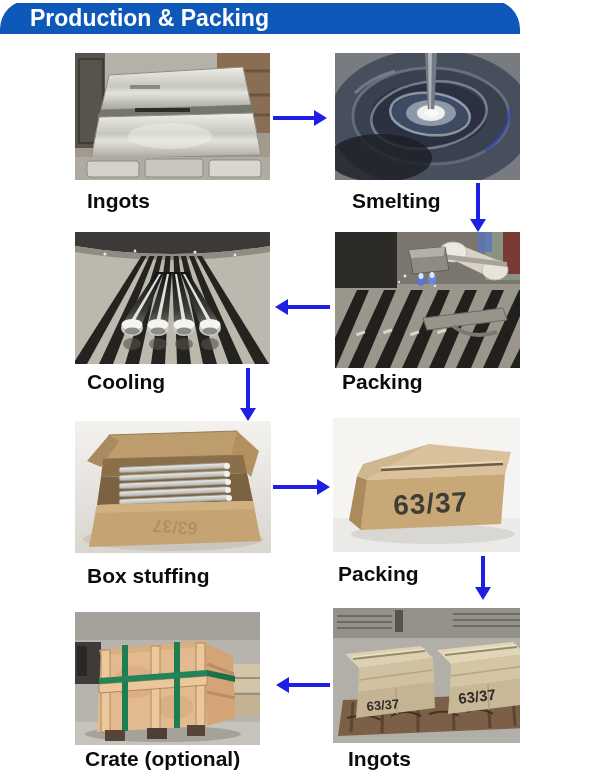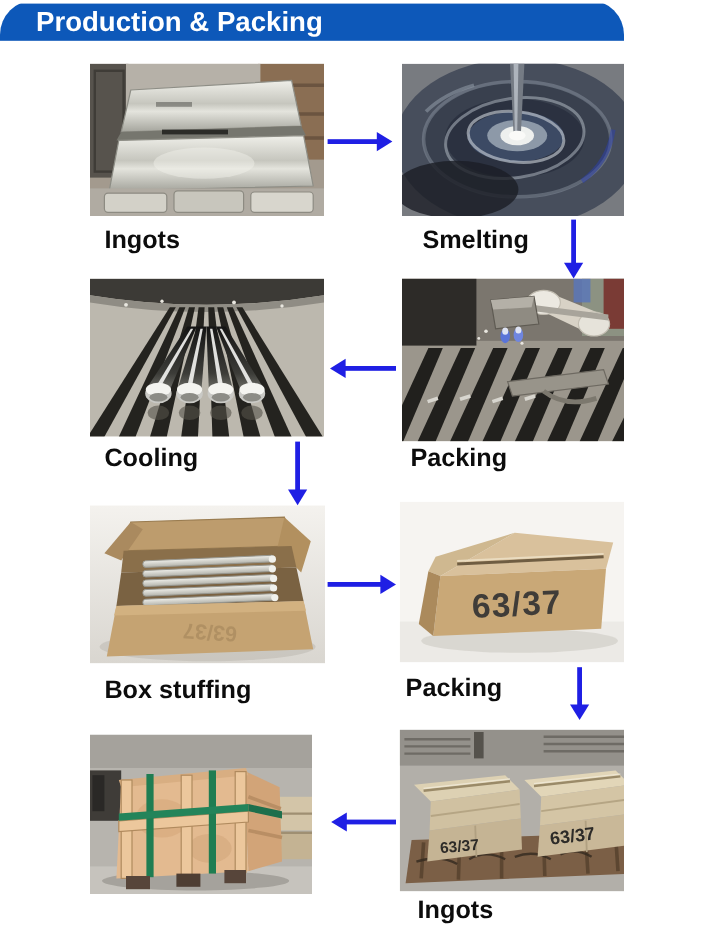--- a/index.html
+++ b/index.html
@@ -323,20 +323,21 @@
       </g>
     </svg>
   </div>
 
   <div class="step-label" id="l-ingots">Ingots</div>
   <div class="step-label" id="l-smelting">Smelting</div>
   <div class="step-label" id="l-cooling">Cooling</div>
   <div class="step-label" id="l-casting">Packing</div>
   <div class="step-label" id="l-packing">Packing</div>
   <div class="step-label" id="l-box">Box stuffing</div>
+  <div class="step-label" id="l-crate">Crate (optional)</div>
   <div class="step-label" id="l-pallet">Ingots</div>
 
   <div class="arrow arrow-h arrow-right" id="a1">
     <span class="shaft"></span>
     <span class="head"></span>
   </div>
   <div class="arrow arrow-v" id="a2">
     <span class="shaft"></span>
     <span class="head"></span>
   </div>

